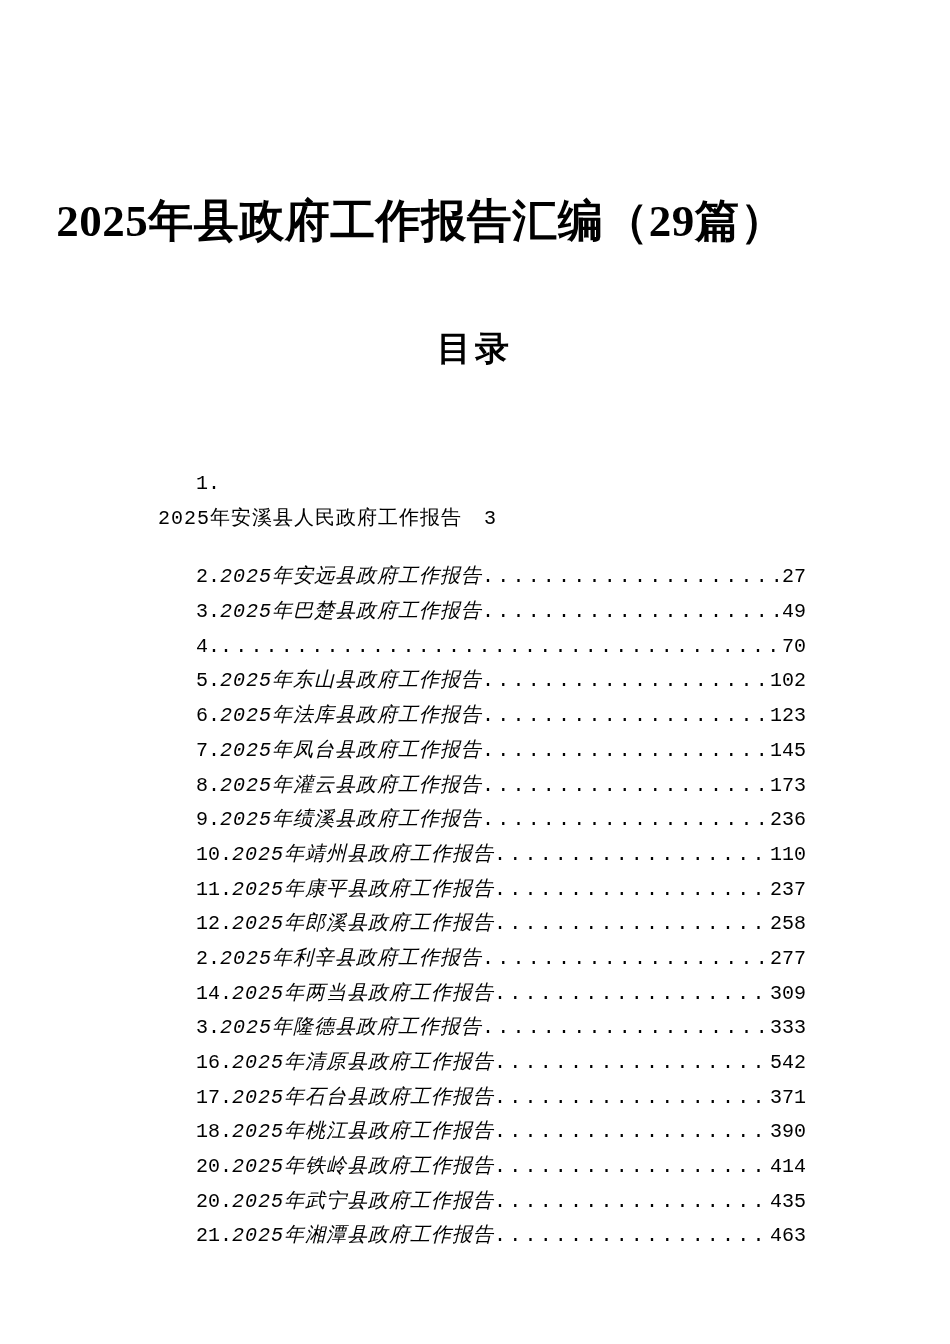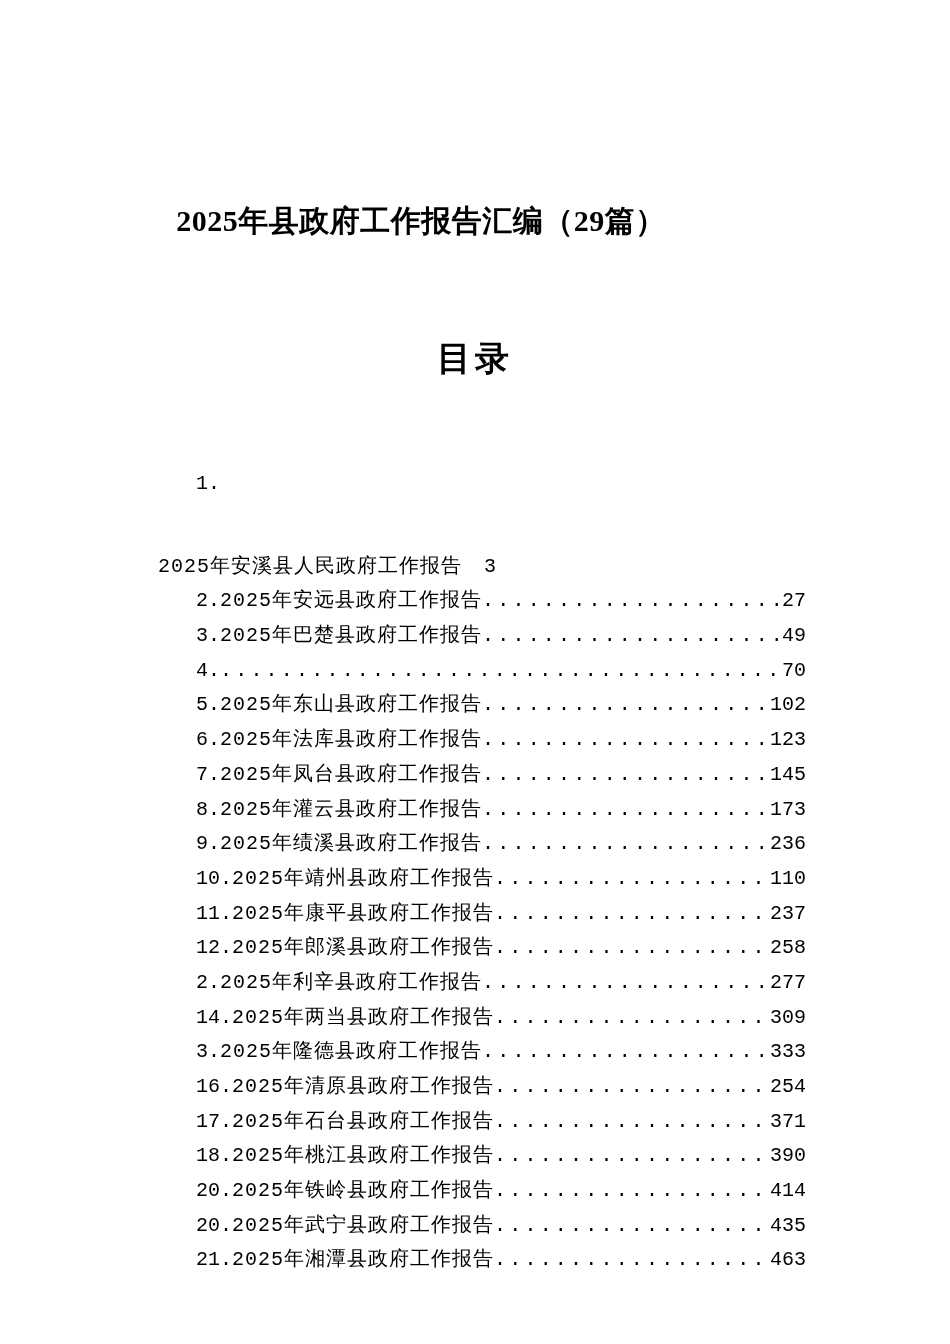--- a/index.html
+++ b/index.html
@@ -16,29 +16,29 @@
       font-family: "DejaVu Serif", "Liberation Serif", serif;
     }
     .doc-title {
       position: absolute;
       left: 0;
       width: 842px;
       top: 196px;
       text-align: center;
       font-family: "Liberation Serif", "DejaVu Serif", serif;
       font-weight: bold;
-      font-size: 30px;
+      font-size: 45px;
       line-height: 50px;
       letter-spacing: 0.5px;
     }
     .toc-heading {
       position: absolute;
       left: 0;
       width: 950px;
-      top: 334px;
+      top: 324px;
       text-align: center;
       font-family: "Liberation Serif", "DejaVu Serif", serif;
       font-weight: bold;
       font-size: 34px;
       line-height: 50px;
       letter-spacing: 4px;
     }
     .toc {
       position: absolute;
       left: 196px;
@@ -52,54 +52,55 @@
       font-family: "Liberation Mono", "DejaVu Sans Mono", monospace;
     }
     .toc-first-line {
       margin-left: -38px;
       height: 34.7px;
       line-height: 34.7px;
       font-size: 20px;
       white-space: nowrap;
       font-family: "Liberation Mono", "DejaVu Sans Mono", monospace;
       letter-spacing: 1px;
-      margin-top: 48px;
     }
     .toc-first-line .page {
       margin-left: 22px;
     }
     .toc-row {
       display: flex;
       align-items: baseline;
       height: 34.7px;
       line-height: 34.7px;
       font-size: 20px;
       white-space: nowrap;
       font-family: "Liberation Mono", "DejaVu Sans Mono", monospace;
       letter-spacing: 1px;
     }
     .toc-row .num {
       flex: 0 0 auto;
       letter-spacing: 0;
     }
     .toc-row .title {
       flex: 0 0 auto;
+      font-style: italic;
     }
     .toc-row .leader {
       flex: 1 1 auto;
       overflow: hidden;
       letter-spacing: 3.2px;
       color: #000;
     }
     .toc-row .leader::before {
       content: "........................................................................";
     }
     .toc-row .page {
       flex: 0 0 auto;
       letter-spacing: 0;
+      margin-top: 24px;
     }
   </style>
 </head>
 <body>
 
 <div class="doc-title">2025年县政府工作报告汇编（29篇）</div>
 
 <div class="toc-heading">目录</div>
 
 <div class="toc">
@@ -188,21 +189,21 @@
   <div class="toc-row">
     <span class="num">3.</span>
       <span class="title">2025年隆德县政府工作报告</span>
       <span class="leader"></span>
       <span class="page">333</span>
   </div>
   <div class="toc-row">
     <span class="num">16.</span>
       <span class="title">2025年清原县政府工作报告</span>
       <span class="leader"></span>
-      <span class="page">254</span>
+      <span class="page">542</span>
   </div>
   <div class="toc-row">
     <span class="num">17.</span>
       <span class="title">2025年石台县政府工作报告</span>
       <span class="leader"></span>
       <span class="page">371</span>
   </div>
   <div class="toc-row">
     <span class="num">18.</span>
       <span class="title">2025年桃江县政府工作报告</span>

